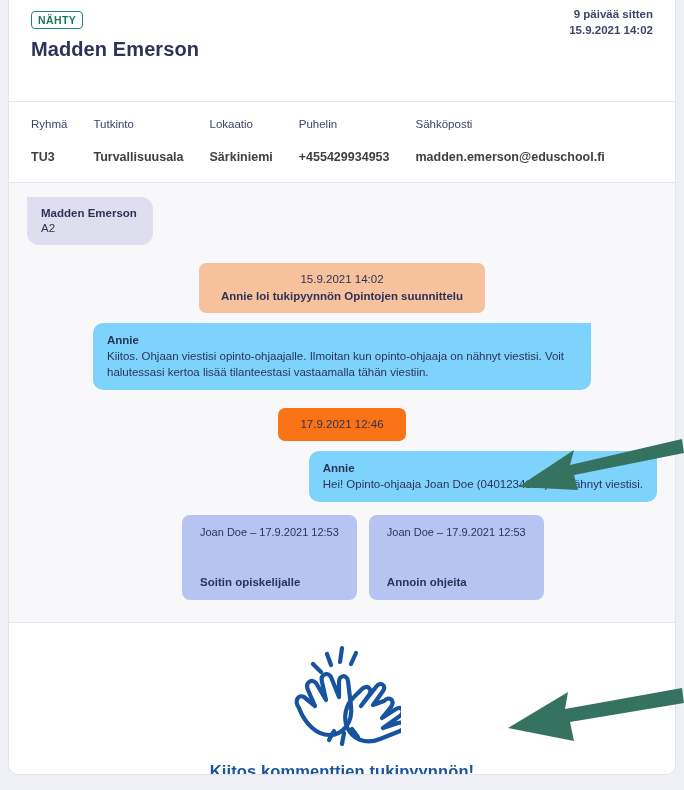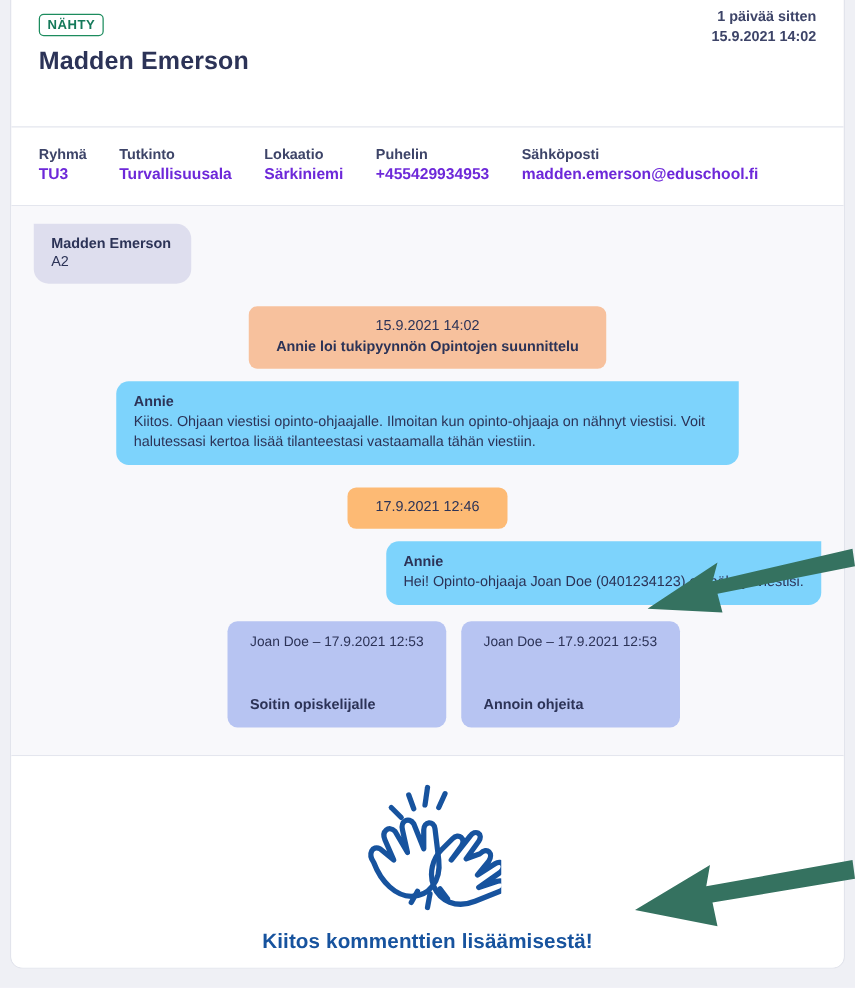--- a/index.html
+++ b/index.html
@@ -76,27 +76,26 @@
   .divider { height: 1px; background: #E4E6EE; }
   .info {
     display: flex;
     padding: 16px 22px 18px 22px;
     box-sizing: border-box;
   }
   .info-col { margin-right: 26px; }
   .info-label {
     font-size: 11.5px;
     color: #3D4468;
-    margin-bottom: 2px;
+    margin-bottom: 20px;
     white-space: nowrap;
-    font-weight: bold;
   }
   .info-value {
     font-size: 12.5px;
-    color: #6d28d9;
+    color: #404040;
     font-weight: bold;
     white-space: nowrap;
   }
 
   
   .thread {
     background: #F8F8FB;
     padding: 14px 18px 22px 18px;
     box-sizing: border-box;
     position: relative;
@@ -122,21 +121,21 @@
     padding: 8px 22px;
     text-align: center;
     color: #2C3357;
     font-size: 11.5px;
     line-height: 17px;
     margin-top: 18px;
   }
   .bubble-event .be-time { font-weight: normal; }
   .bubble-event .be-text { font-weight: bold; text-align: center; }
 
-  .bubble-event.seen { background: #fdba74; }
+  .bubble-event.seen { background: #f97316; }
 
   .bubble-msg {
     background: #7dd3fc;
     border-radius: 10px 0 10px 10px;
     padding: 9px 14px 10px 14px;
     color: #2C3357;
     margin-top: 10px;
     max-width: 470px;
   }
   .bubble-msg .bm-author { font-size: 11.5px; font-weight: bold; line-height: 16px; }
@@ -201,21 +200,21 @@
 </head>
 <body>
 
 <div id="page">
   <div class="card">
 
     <div class="header">
       <span class="badge">NÄHTY</span>
       <div class="name">Madden Emerson</div>
       <div class="meta">
-        <div class="m1">1 päivää sitten</div>
+        <div class="m1">9 päivää sitten</div>
         <div class="m2">15.9.2021 14:02</div>
       </div>
     </div>
 
     <div class="divider"></div>
 
     <div class="info">
       <div class="info-col">
         <div class="info-label">Ryhmä</div>
         <div class="info-value">TU3</div>
@@ -311,21 +310,21 @@
                    L115,78 C121,76 123,83 117,86 L97,94
                    C82,100 69,94 64,82 C60,72 63,60 70,53
                    L79,44 C84,39 90,44 86,50 L78,61 L93,42
                    C97,36 104,40 100,46 L90,60 Z"></path>
 
           <line x1="59" y1="99" x2="61" y2="88"></line>
           <line x1="46" y1="95" x2="51" y2="86"></line>
           <line x1="75" y1="92" x2="69" y2="84"></line>
         </g>
       </svg>
-      <div class="thanks">Kiitos kommenttien lisäämisestä!</div>
+      <div class="thanks">Kiitos kommenttien tukipyynnön!</div>
       <button class="all-btn">
         
         
       </button>
     </div>
 
   </div>
 
   <svg class="arrow" id="arrow-thread" width="166" height="62" viewBox="0 0 166 62">
     <polygon points="0,50 56,13 52,28 164,2 166,16 56,38 60,53" fill="#357260"></polygon>

